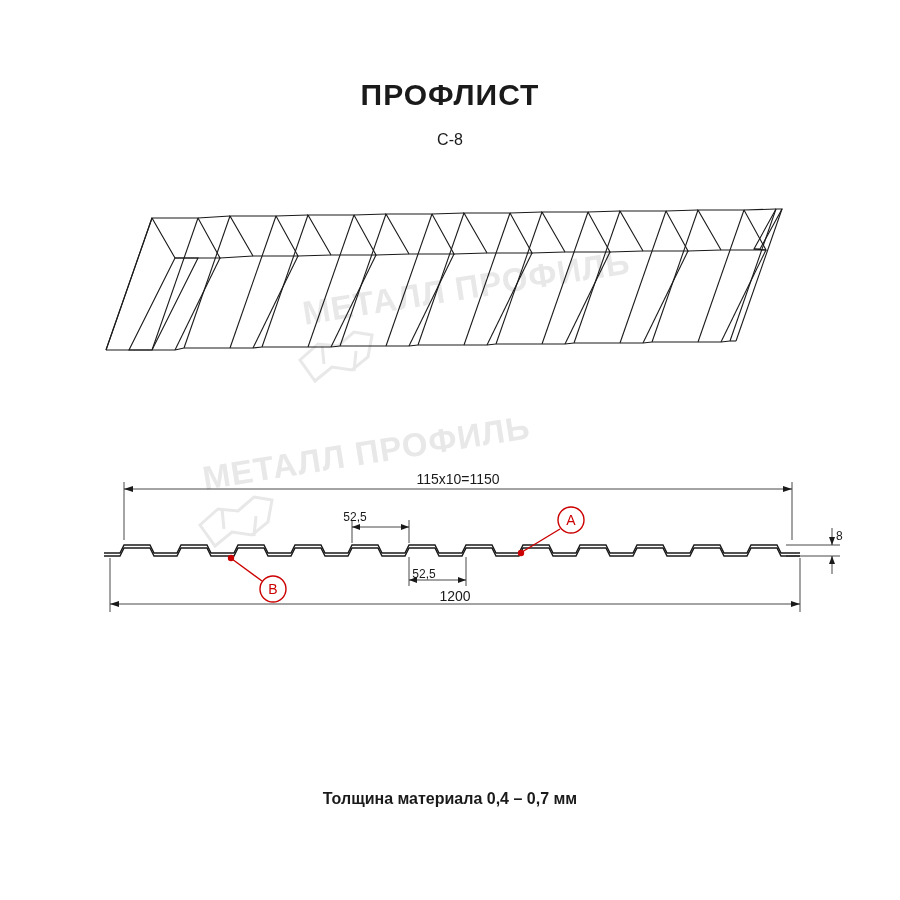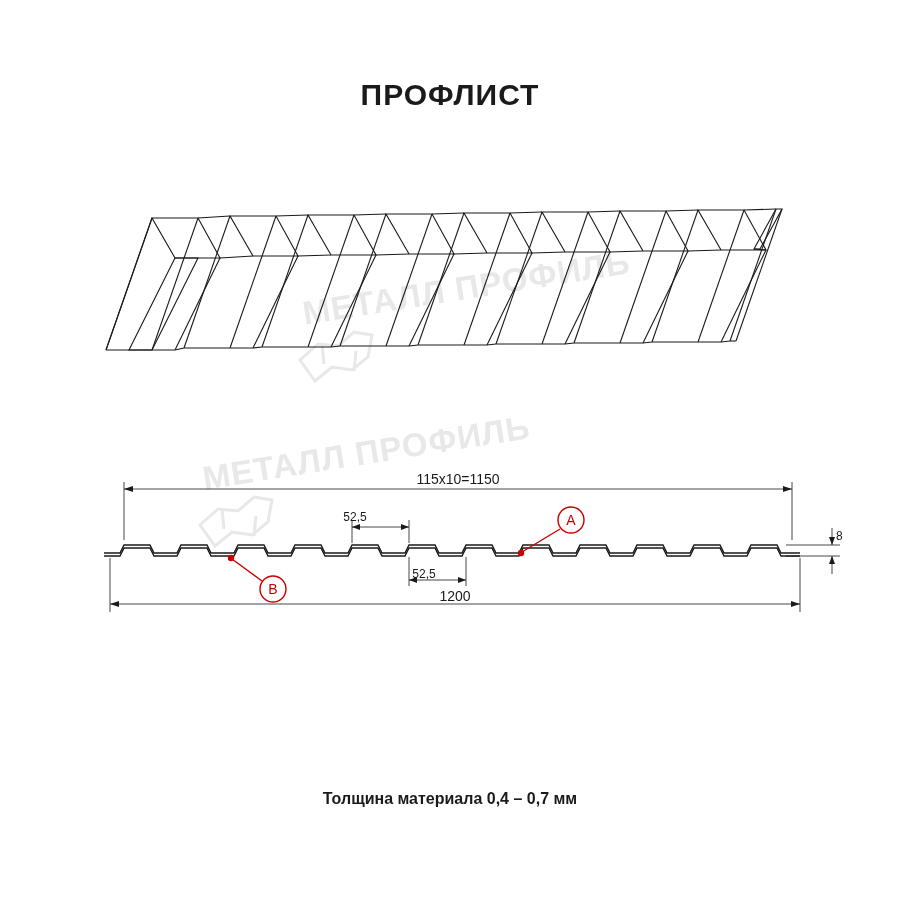--- a/index.html
+++ b/index.html
@@ -95,20 +95,21 @@
     font-size: 14px;
     fill: #cc0000;
   }
 </style>
 </head>
 <body>
 
 <div class="sheet">
 
   <div class="title">ПРОФЛИСТ</div>
+  <div class="subtitle">С-8</div>
 
   <div class="wm wm1">МЕТАЛЛ ПРОФИЛЬ</div>
   <div class="wm wm2">МЕТАЛЛ ПРОФИЛЬ</div>
 
   <svg class="drawing" width="900" height="900" viewBox="0 0 900 900">
 
     <g fill="none" stroke="#e8e8e8" stroke-width="3">
       <path d="M300 360 l18 -16 l20 2 l16 -14 l18 3 l-4 22 l-16 13 l-20 -3 l-17 14 z"></path>
       <path d="M322 344 l2 20"></path>
       <path d="M356 351 l-2 20"></path>

